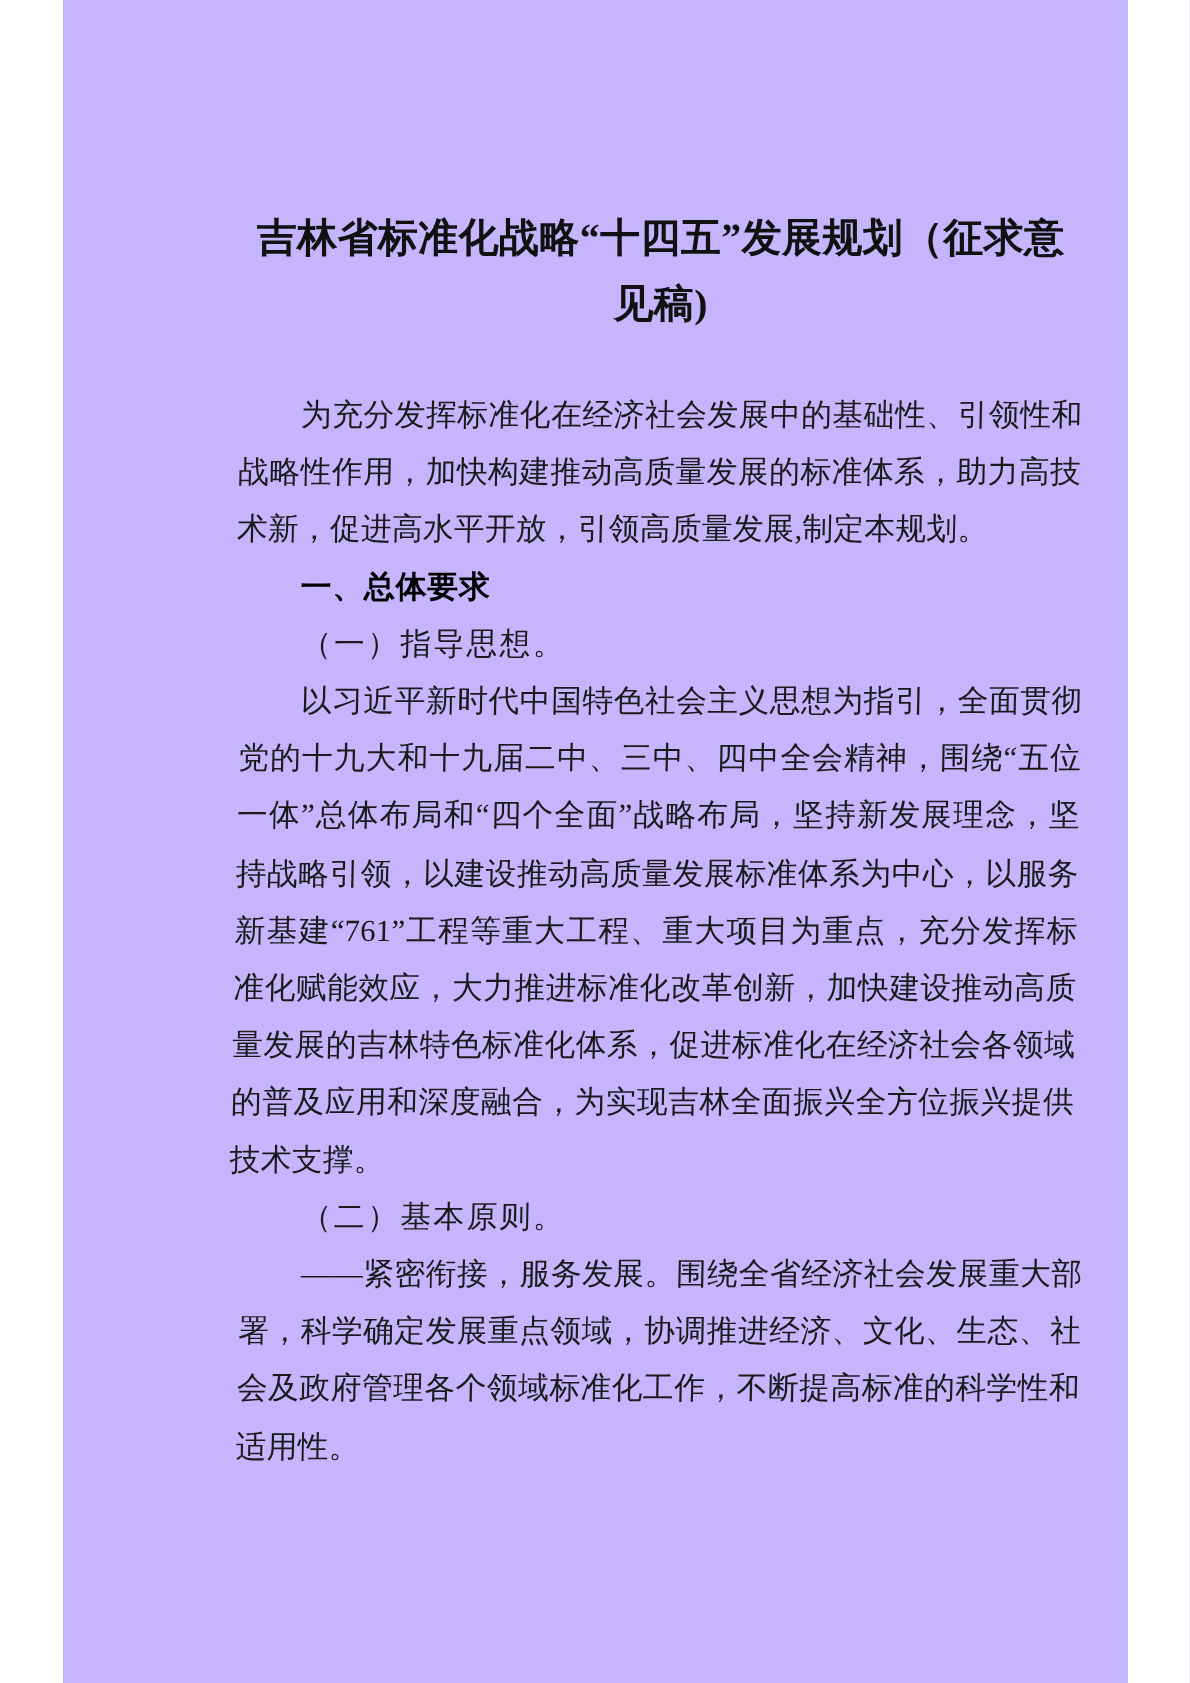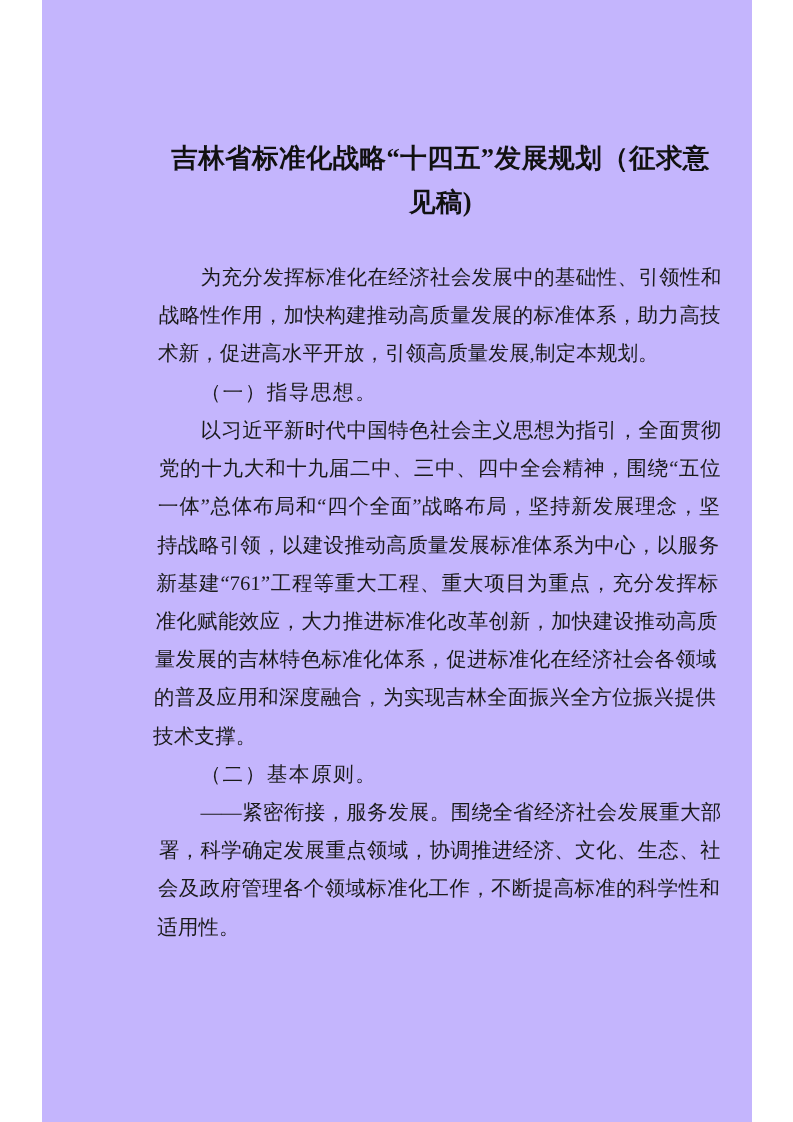--- a/index.html
+++ b/index.html
@@ -91,20 +91,21 @@
 </head>
 <body>
 
 <div class="page">
   <div class="content">
 
     <h1 class="doc-title">吉林省标准化战略“十四五”发展规划（征求意见稿)</h1>
 
     <p class="para first-body">为充分发挥标准化在经济社会发展中的基础性、引领性和战略性作用，加快构建推动高质量发展的标准体系，助力高技术新，促进高水平开放，引领高质量发展,制定本规划。</p>
 
+    <p class="heading-bold">一、总体要求</p>
 
     <p class="para subheading">（一）指导思想。</p>
 
     <p class="para">以习近平新时代中国特色社会主义思想为指引，全面贯彻党的十九大和十九届二中、三中、四中全会精神，围绕“五位一体”总体布局和“四个全面”战略布局，坚持新发展理念，坚持战略引领，以建设推动高质量发展标准体系为中心，以服务新基建“761”工程等重大工程、重大项目为重点，充分发挥标准化赋能效应，大力推进标准化改革创新，加快建设推动高质量发展的吉林特色标准化体系，促进标准化在经济社会各领域的普及应用和深度融合，为实现吉林全面振兴全方位振兴提供技术支撑。</p>
 
     <p class="para subheading">（二）基本原则。</p>
 
     <p class="para dash-lead">——紧密衔接，服务发展。围绕全省经济社会发展重大部署，科学确定发展重点领域，协调推进经济、文化、生态、社会及政府管理各个领域标准化工作，不断提高标准的科学性和适用性。</p>
 
   </div>

